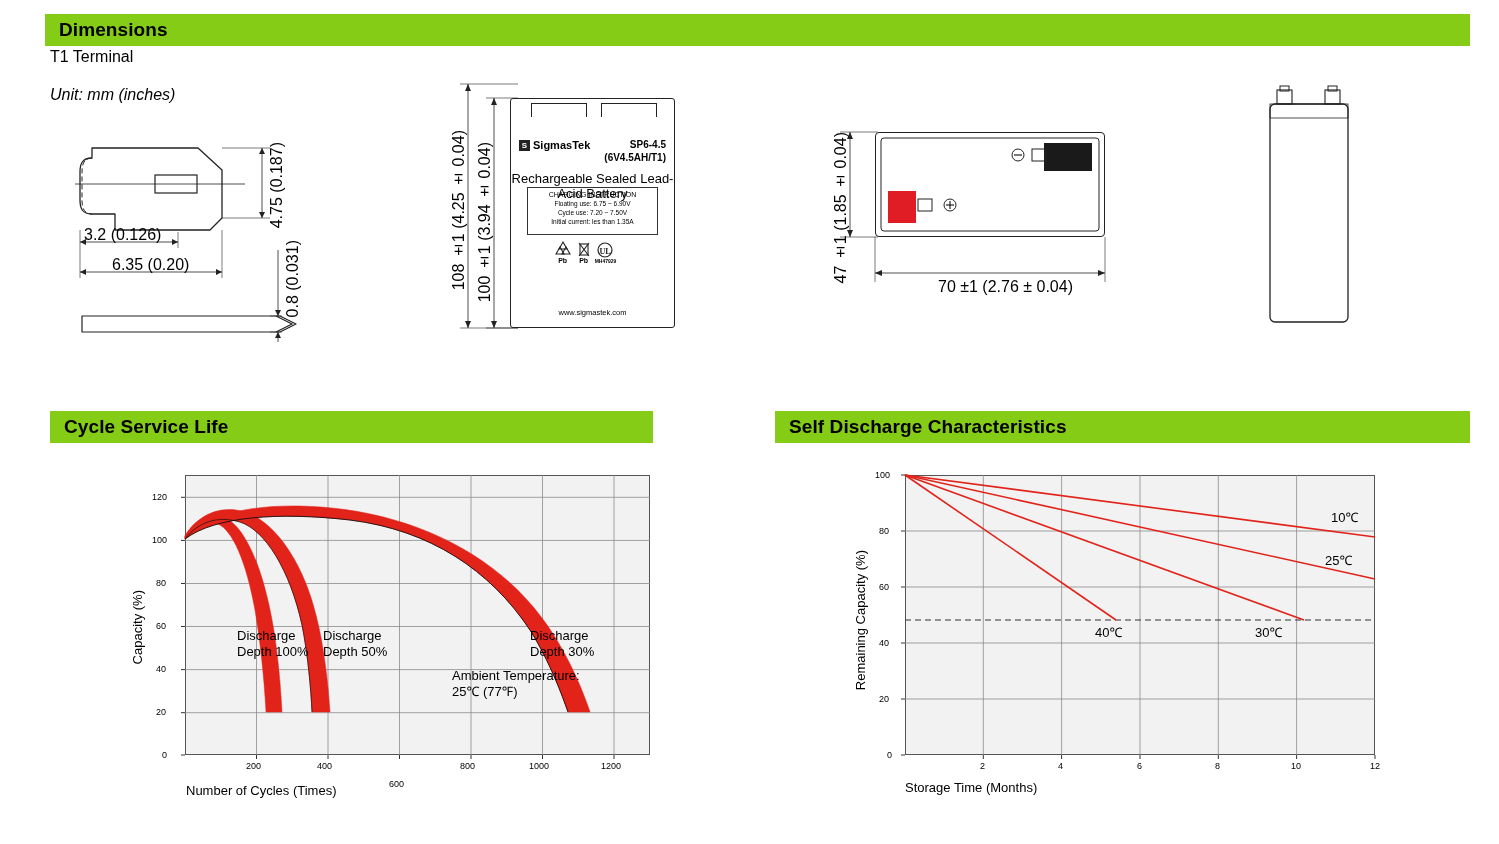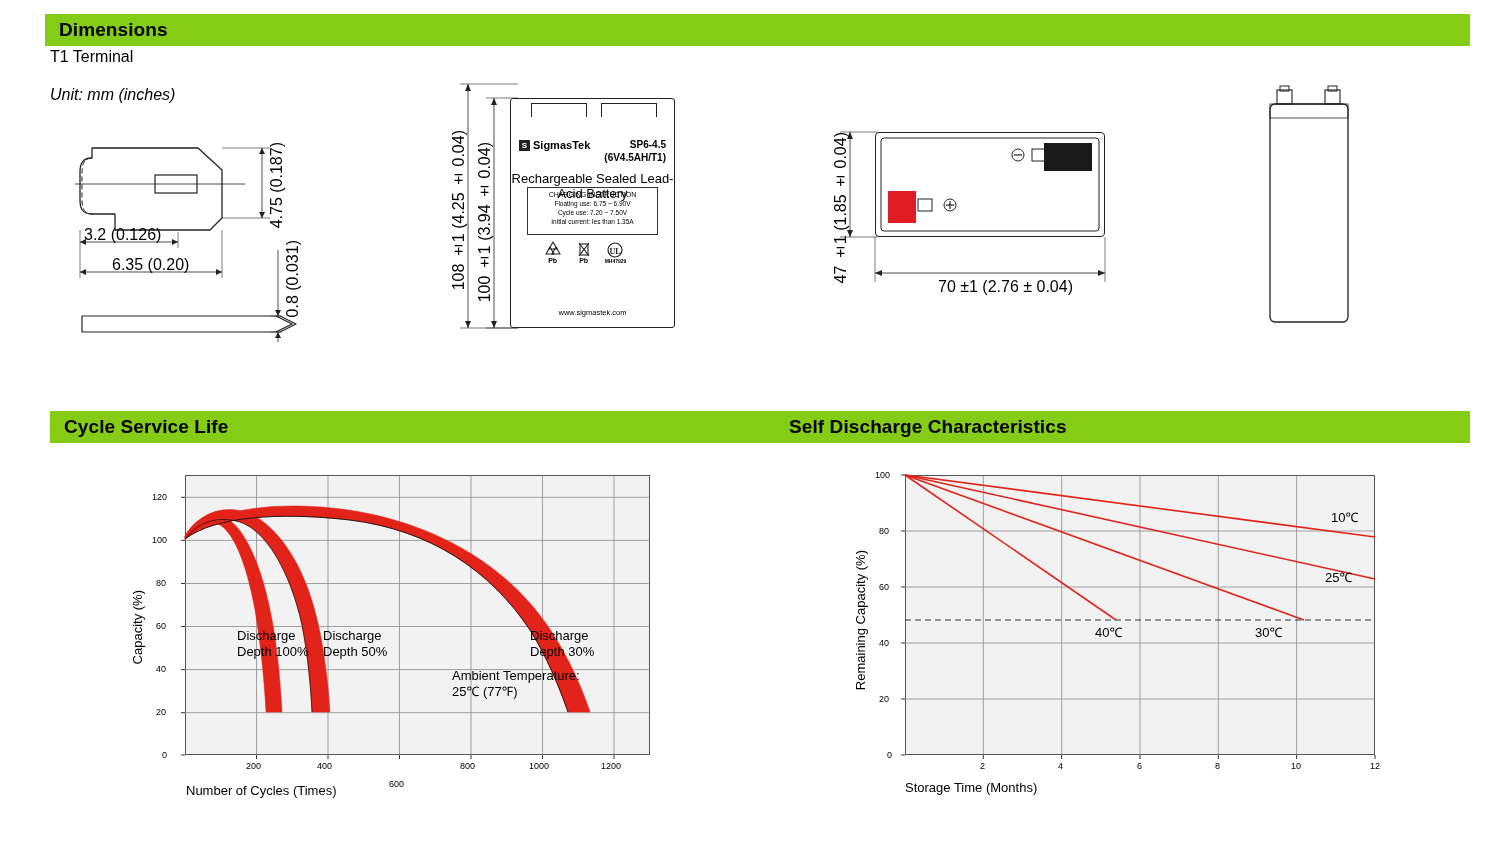--- a/index.html
+++ b/index.html
@@ -50,32 +50,32 @@
   .brand-name{font-size:11px;font-weight:bold;display:flex;align-items:center;gap:3px;}
   .brand-logo{width:11px;height:11px;background:#222;color:#fff;font-size:8px;display:flex;align-items:center;justify-content:center;font-weight:bold;}
   .model{font-size:10px;font-weight:bold;text-align:right;line-height:1.25;}
   .subtitle{position:absolute;top:72px;left:0;right:0;text-align:center;font-size:13px;}
   .charging-box{
     position:absolute;top:88px;left:16px;right:16px;height:48px;
     border:1px solid #333;box-sizing:border-box;padding-top:3px;text-align:center;
   }
   .charging-box .ttl{font-size:7px;margin-bottom:2px;}
   .charging-box .ln{font-size:6.5px;line-height:1.35;}
-  .icon-row{position:absolute;top:142px;left:0;right:16px;display:flex;justify-content:center;gap:14px;align-items:flex-end;}
+  .icon-row{position:absolute;top:142px;left:0;right:16px;display:flex;justify-content:center;gap:4px;align-items:flex-end;}
   .url{position:absolute;bottom:10px;left:0;right:0;text-align:center;font-size:7.5px;}
 
   
   #top-view{position:absolute;left:820px;top:110px;width:330px;height:210px;}
   .topbox{position:absolute;left:55px;top:22px;width:230px;height:105px;border:1.3px solid #222;border-radius:4px;box-sizing:border-box;background:#fff;}
 
   
   #side-view{position:absolute;left:1250px;top:78px;width:140px;height:250px;}
 
   
-  #cycle-header{left:50px;top:411px;width:773px;}
+  #cycle-header{left:50px;top:411px;width:603px;}
   #self-header{left:775px;top:411px;width:695px;}
 
   .chart-wrap{position:absolute;}
   .plot{position:absolute;border:1px solid #555;box-sizing:border-box;background:#f2f2f2;}
   .tick-label{position:absolute;font-size:9px;color:#000;}
   .axis-title{position:absolute;font-size:13px;}
   .annot{position:absolute;font-size:13px;line-height:1.25;}
 
   svg{display:block;overflow:visible;}
 </style>
@@ -400,19 +400,19 @@
   <div class="tick-label" style="left:100px;top:20px;">100</div>
 
   <div class="tick-label" style="left:205px;top:311px;">2</div>
   <div class="tick-label" style="left:283px;top:311px;">4</div>
   <div class="tick-label" style="left:362px;top:311px;">6</div>
   <div class="tick-label" style="left:440px;top:311px;">8</div>
   <div class="tick-label" style="left:516px;top:311px;">10</div>
   <div class="tick-label" style="left:595px;top:311px;">12</div>
 
   <div class="annot" style="left:556px;top:60px;">10℃</div>
-  <div class="annot" style="left:550px;top:103px;margin-top:17px;">25℃</div>
+  <div class="annot" style="left:550px;top:103px;">25℃</div>
   <div class="annot" style="left:320px;top:175px;">40℃</div>
   <div class="annot" style="left:480px;top:175px;">30℃</div>
 
   <div class="axis-title vert" style="left:78px;top:100px;">Remaining Capacity (%)</div>
   <div class="axis-title" style="left:130px;top:330px;">Storage Time (Months)</div>
 </div>
 
 </body></html>

